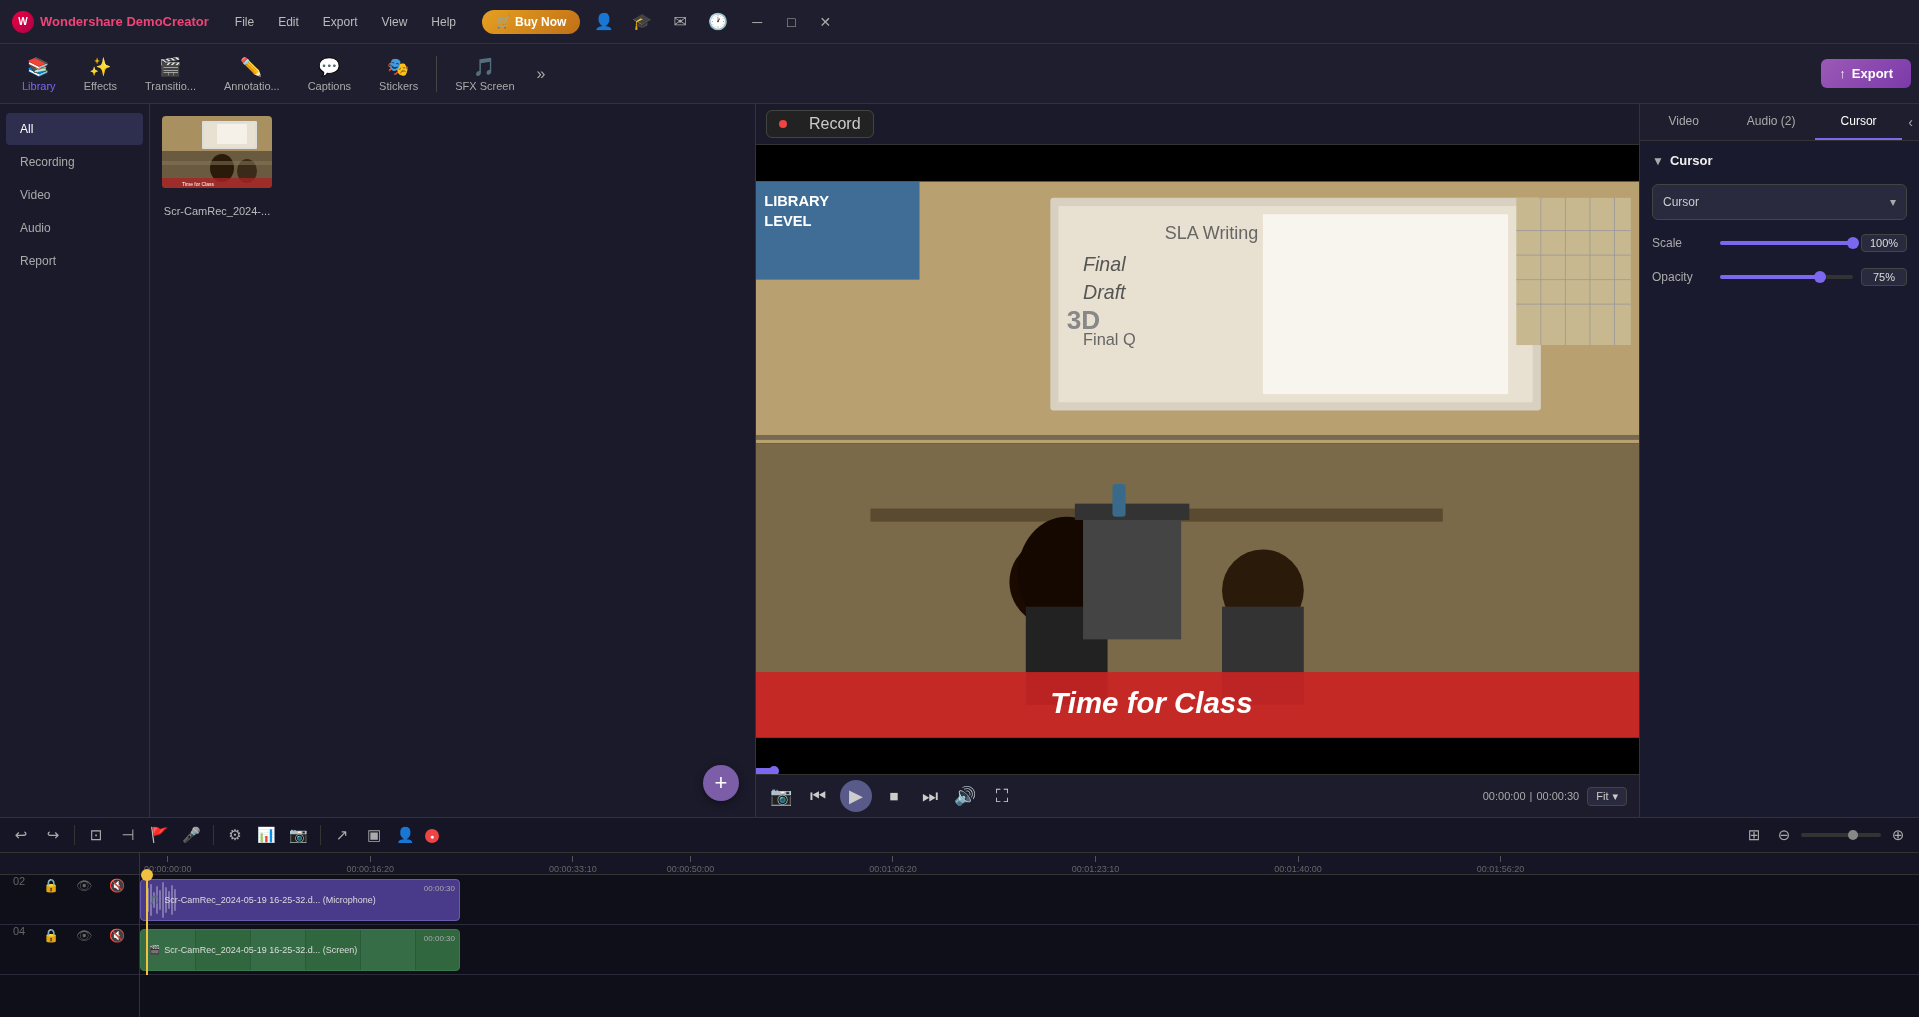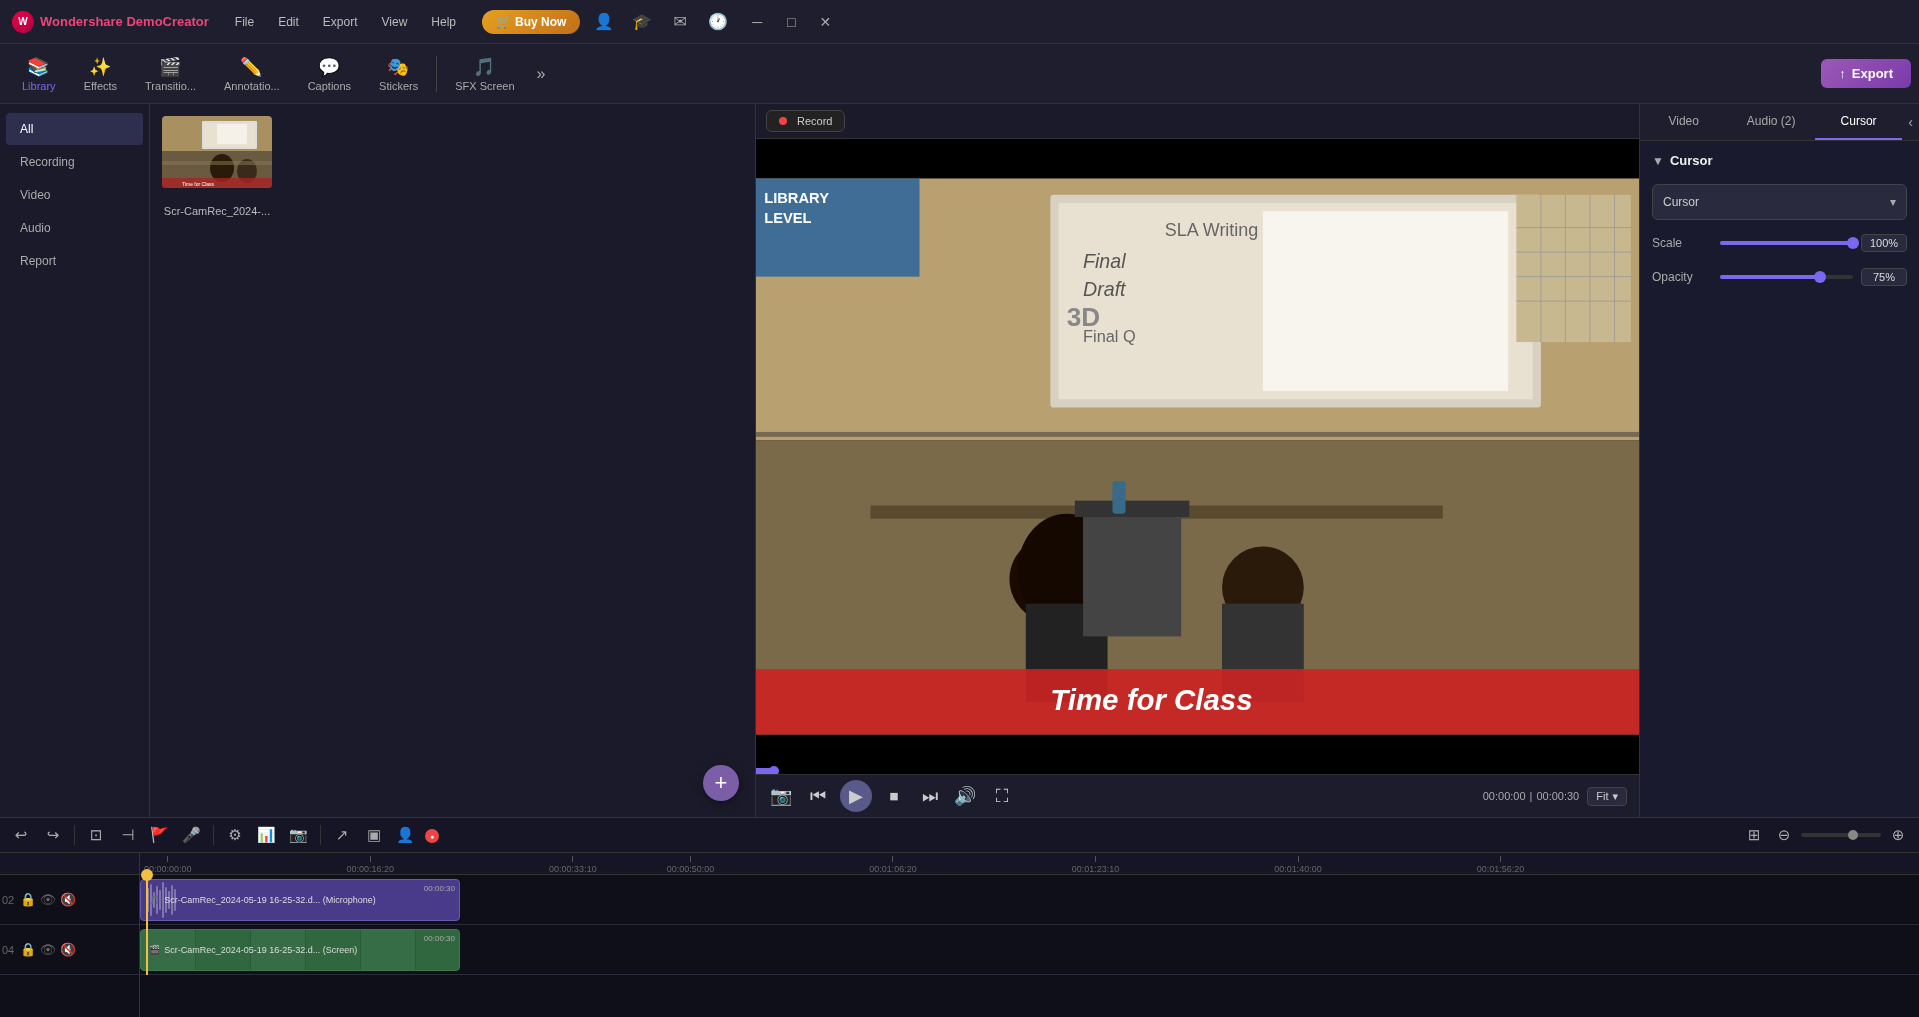--- a/index.html
+++ b/index.html
@@ -213,28 +213,28 @@
     .video-topbar {
       display: flex;
       align-items: center;
       padding: 6px 10px;
       background: #1a1a2a;
       border-bottom: 1px solid #333;
     }
     .record-btn {
       display: flex;
       align-items: center;
-      gap: 10px;
+      gap: 22px;
       background: #222;
       border: 1px solid #444;
       border-radius: 6px;
       padding: 4px 12px;
       cursor: pointer;
       color: #ccc;
-      font-size: 11px;
+      font-size: 16px;
     }
     .record-dot {
       width: 8px; height: 8px;
       border-radius: 50%;
       background: #e44;
     }
     .video-area {
       flex: 1;
       display: flex;
       align-items: center;
@@ -452,24 +452,24 @@
       margin: 0 auto 2px;
     }
     .track-labels {
       width: 140px;
       border-right: 1px solid #333;
       flex-shrink: 0;
     }
     .track-label-row {
       height: 50px;
       display: flex;
-      align-items: center;
-      padding: 0 2px;
+      align-items: flex-start;
+      padding: 0 13px;
       border-bottom: 1px solid #2a2a3a;
-      gap: 0;
+      gap: 16px;
     }
     .track-num {
       color: #666;
       font-size: 11px;
       width: 16px;
     }
     .track-icon-btn {
       color: #666;
       cursor: pointer;
       font-size: 13px;

